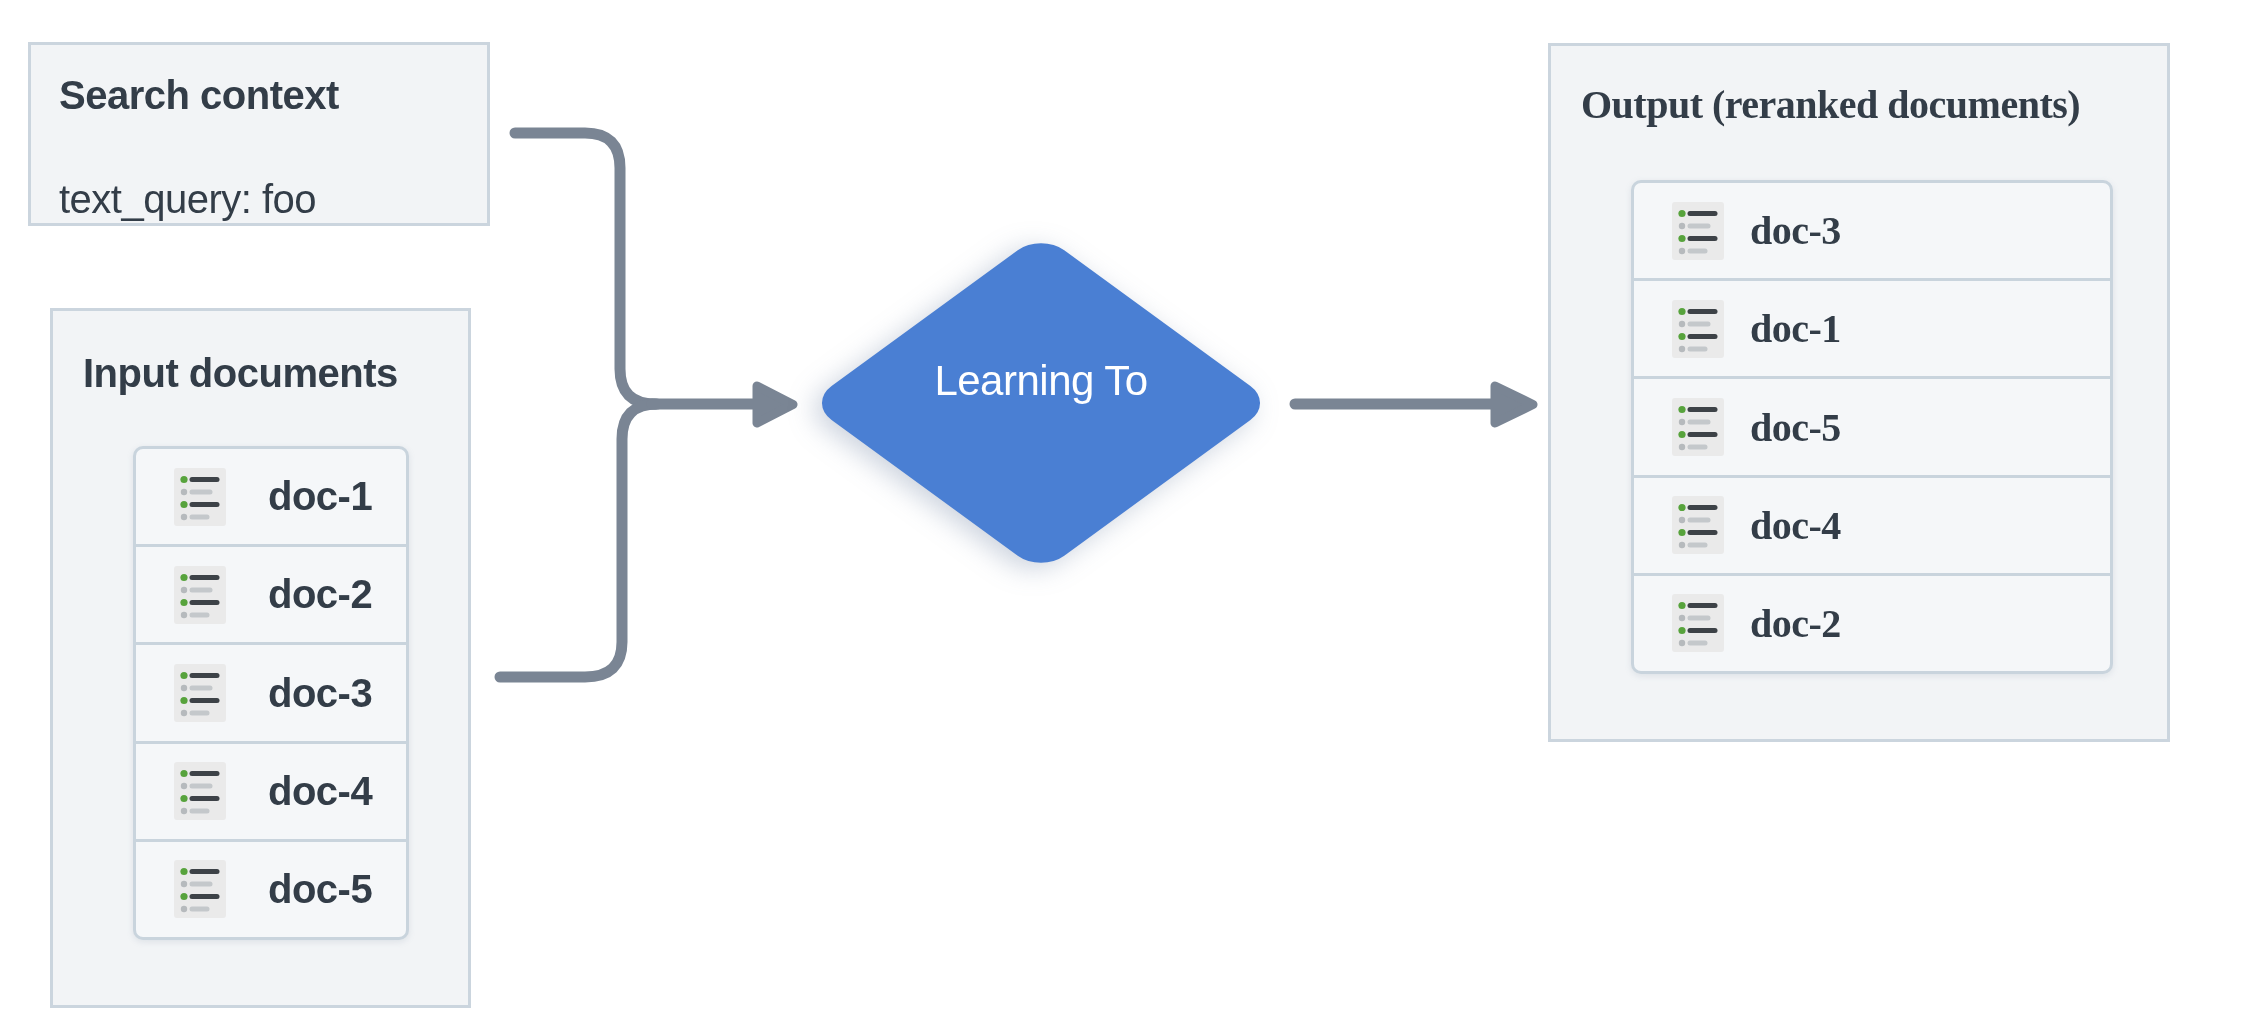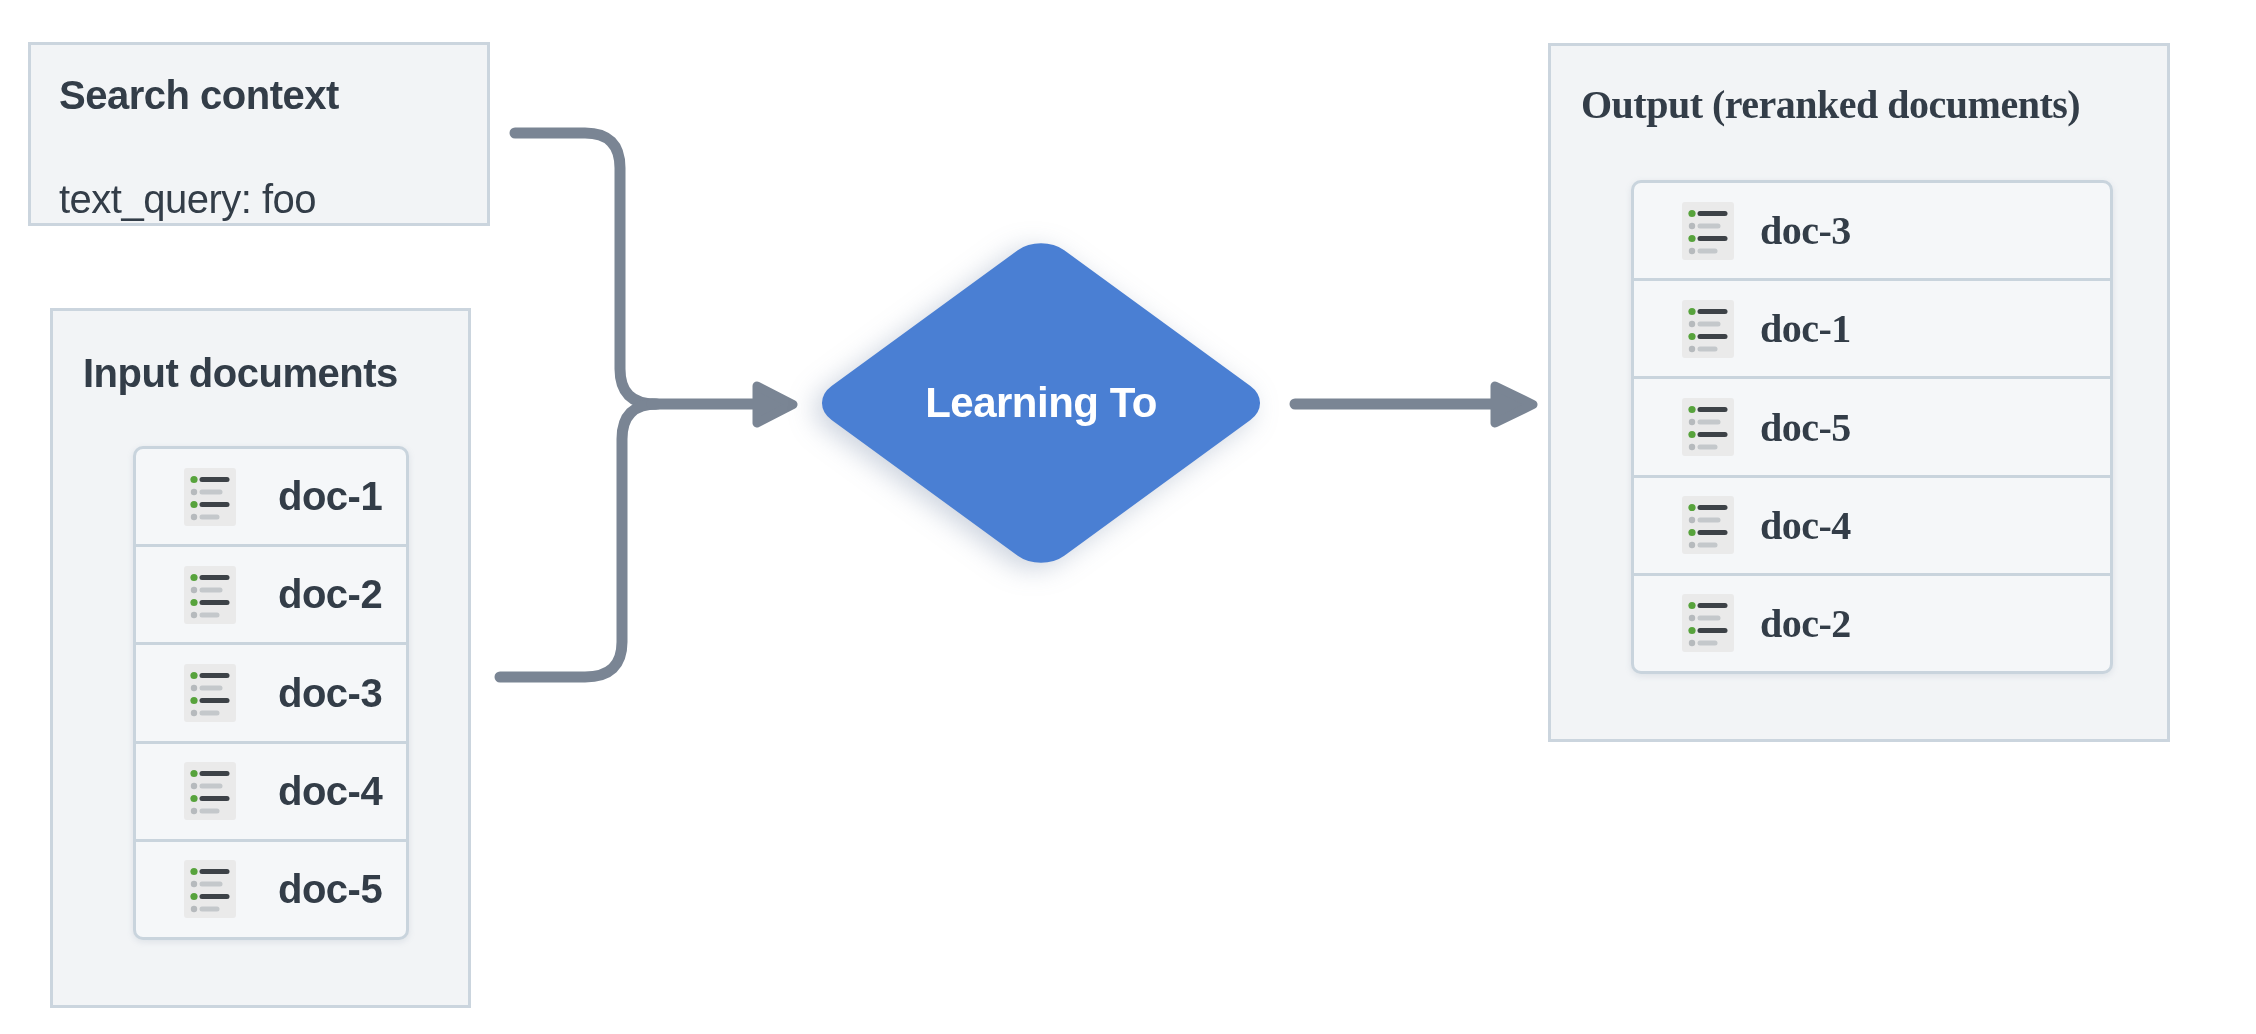--- a/index.html
+++ b/index.html
@@ -67,21 +67,21 @@
     flex-direction: column;
     box-shadow: 0 2px 6px rgba(130, 145, 165, 0.18);
   }
   .card-input  { left: 80px; top: 135px; width: 276px; height: 494px; }
   .card-output { left: 80px; top: 134px; width: 482px; height: 494px; }
 
   .doc-row {
     flex: 1;
     display: flex;
     align-items: center;
-    padding-left: 48px;
+    padding-left: 38px;
   }
   .doc-row + .doc-row { border-top: 3px solid var(--card-border, #c9d4dd); }
 
   .doc-icon { flex: 0 0 auto; display: block; }
   .ic-bg    { fill: var(--icon-bg, #eaeaea); }
   .ic-green { fill: var(--icon-dot-green, #57a33c); }
   .ic-gray  { fill: var(--icon-dot-gray, #b6babd); }
   .ic-dark  { stroke: var(--icon-line-dark, #3d4247); stroke-width: 5; stroke-linecap: round; }
   .ic-light { stroke: var(--icon-line-light, #c4c8cb); stroke-width: 5; stroke-linecap: round; }
 
@@ -98,28 +98,28 @@
     position: absolute;
     left: 921px; top: 283px;
     width: 240px; height: 240px;
     background: var(--diamond-blue, #4a7fd3);
     border-radius: 24px;
     transform: scaleX(1.371) rotate(45deg);
     box-shadow: 0 8px 22px rgba(110, 130, 160, 0.35);
   }
   .diamond-label {
     position: absolute;
-    left: 1041px; top: 403px;
+    left: 1041px; top: 381px;
     transform: translate(-50%, -50%);
     width: 420px;
     text-align: center;
     color: var(--diamond-text, #ffffff);
     font-size: 42px;
     line-height: 60px;
-    font-weight: 700;
+    font-weight: 400;
     letter-spacing: -0.5px;
   }
 </style>
 </head>
 <body style="--page-bg: #ffffff; --box-bg: #f2f4f6; --box-border: #cbd5de; --card-bg: #f5f7f9; --card-border: #c9d4dd; --text-dark: #333d48; --connector: #7a8594; --diamond-blue: #4a7fd3; --diamond-text: #ffffff; --icon-bg: #eaeaea; --icon-line-dark: #3d4247; --icon-line-light: #c4c8cb; --icon-dot-green: #57a33c; --icon-dot-gray: #b6babd;">
 
 <div class="canvas">
 
   <svg class="connectors" viewBox="0 0 2256 1034" xmlns="http://www.w3.org/2000/svg" aria-hidden="true">
     <path class="conn-path" d="M515 133 H585 Q620 133 620 168 V369 Q620 404 655 404"></path>

